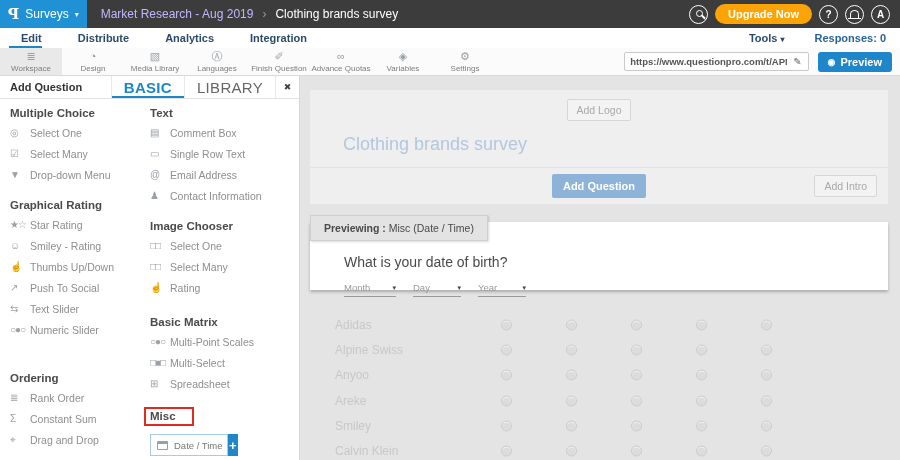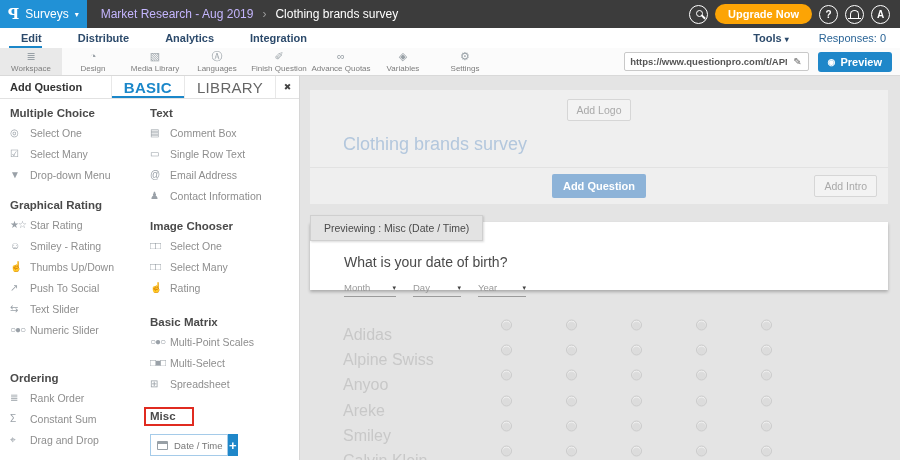--- a/index.html
+++ b/index.html
@@ -27,21 +27,21 @@
   .bell::after { content:""; position:absolute; left:-3px; right:-3px; bottom:-1px; height:1.5px; background:#fff; }
   .upgrade { background:#fca405; color:#fff; font-size:11px; font-weight:bold; padding:4px 13px; border-radius:11px; cursor:pointer; }
   
   .nav { position:absolute; top:28px; left:0; right:0; height:20px; background:#fff; display:flex; align-items:stretch; padding-left:9px; z-index:9; }
   .nav-tabs { display:flex; align-items:stretch; }
   .nav-tab { color:#2c4a6b; font-weight:bold; font-size:11px; margin-right:24px; display:flex; align-items:center; cursor:pointer; border-bottom:2px solid transparent; padding-top:2px;padding-left:12px; }
   .nav-tab.active { border-bottom-color:#1b87c9; }
   .nav-right { margin-left:auto; display:flex; align-items:center; gap:30px; margin-right:14px; }
   .tools { color:#2c4a6b; font-weight:bold; font-size:11px; cursor:pointer; }
   .tools .tcaret { font-size:8px; }
-  .responses { color:#2a6496; font-weight:normal; font-size:11px; cursor:pointer; }
+  .responses { color:#2a6496; font-weight:bold; font-size:11px; cursor:pointer; }
   
   .toolbar { position:absolute; top:48px; left:0; right:0; height:28px; background:#fbfbfb; border-bottom:1px solid #d9d9d9; display:flex; align-items:stretch; z-index:8; }
   .tools-list { display:flex; align-items:stretch; }
   .tool { width:62px; display:flex; flex-direction:column; align-items:center; justify-content:center; gap:2px; cursor:pointer; }
   .tool.active { background:#e9e9e9; }
   .tglyph { font-size:11px; color:#98a0a6; line-height:1; }
   .tlabel { font-size:8px; color:#7d7d7d; white-space:nowrap; }
   .toolbar-right { margin-left:auto; display:flex; align-items:center; gap:9px; margin-right:8px; }
   .url-box { display:flex; align-items:center; border:1px solid #c9c9c9; background:#fff; height:19px; border-radius:2px; }
   .url-text { font-size:9.5px; font-weight:bold; color:#555; padding:0 5px; width:162px; white-space:nowrap; overflow:hidden; }
@@ -73,31 +73,31 @@
   .main { position:absolute; top:76px; left:300px; right:0; bottom:0; background:#e4e4e4; }
   .card { position:absolute; left:10px; top:14px; width:578px; background:#efefef; }
   .logo-row { text-align:center; padding-top:9px; }
   .ghost-btn { display:inline-block; border:1px solid #d6d6d6; background:#f3f3f3; color:#a9a9a9; font-size:10.5px; padding:4px 9px; border-radius:2px; cursor:pointer; }
   .card-title { font-size:18px; font-weight:400; color:#b3c7dd; margin:13px 0 12px 33px; cursor:pointer; }
   .card-divider { border-top:1px solid #e2e2e2; }
   .action-row { position:relative; height:36px; display:flex; align-items:center; justify-content:center; }
   .add-q-btn { background:#8db3d8; color:#fff; font-size:11px; font-weight:bold; padding:6px 11px; border-radius:2px; cursor:pointer; }
   .add-intro-btn { position:absolute; right:11px; top:50%; transform:translateY(-50%); }
   .preview-tab { position:absolute; left:10px; top:139px; z-index:3; background:#e3e3e3; border:1px solid #cfcfcf; box-shadow:1px 1px 2px rgba(0,0,0,.15); padding:6px 13px; font-size:10.5px; color:#4a4a4a; }
-  .preview-tab b { font-weight:normal; }
+  .preview-tab b { font-weight:bold; }
   .preview-panel { position:absolute; left:10px; top:146px; width:578px; height:68px; background:#fff; z-index:2; box-shadow:0 2px 3px rgba(0,0,0,.25); }
   .pv-question { font-size:14px; color:#4a4a4a; margin:32px 0 0 34px; }
   .pv-selects { display:flex; margin:12px 0 0 34px; }
   .date-select { display:inline-flex; align-items:center; justify-content:space-between; border-bottom:1px solid #9a9a9a; padding-bottom:3px; margin-right:17px; width:52px; cursor:pointer; }
   .ds-label { font-size:9.5px; color:#999; }
   .ds-caret { font-size:7px; color:#444; }
   
   .matrix { position:absolute; left:10px; top:236px; width:578px; bottom:0; overflow:hidden; }
   .mrow { position:relative; height:25.3px; }
-  .mlabel { position:absolute; left:33px; top:50%; transform:translateY(-50%); font-size:16px; color:#c8c8c8;margin-top:10px; }
+  .mlabel { position:absolute; left:25px; top:50%; transform:translateY(-50%); font-size:12px; color:#c8c8c8; }
   .radio { position:absolute; top:50%; transform:translateY(-50%); width:11px; height:11px; border-radius:50%; background:#dcdcdc; border:1px solid #cccccc; box-shadow:inset 0 1px 1px rgba(255,255,255,.7); cursor:pointer; }
   .r1{left:191px;} .r2{left:256px;} .r3{left:321px;} .r4{left:386px;} .r5{left:451px;}
 </style>
 </head>
 <body>
 
 <div class="topbar">
   <div class="brand">
     <span class="logo">P</span>
     <span>Surveys</span>

